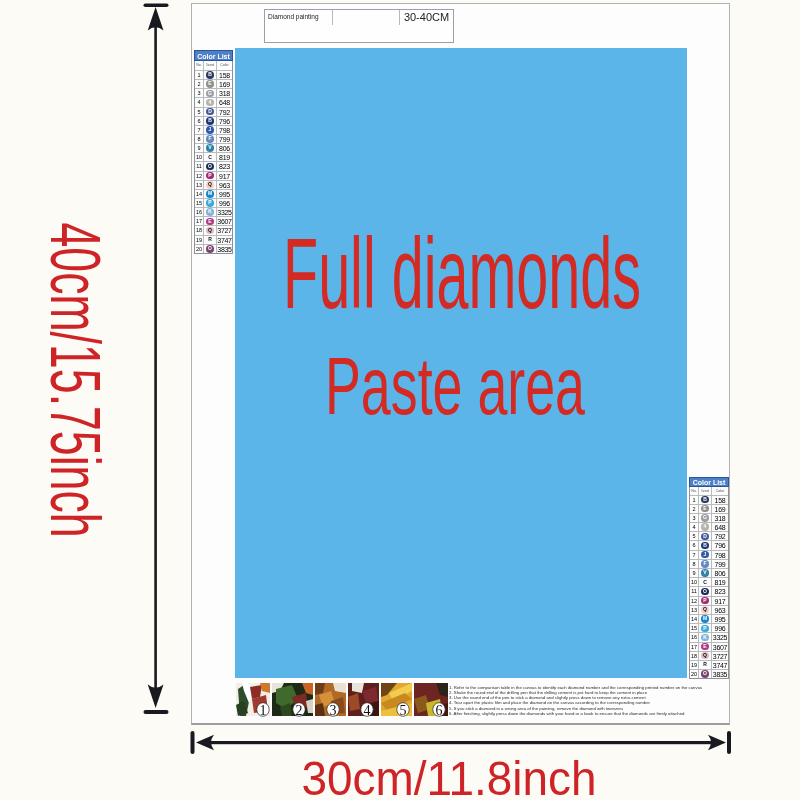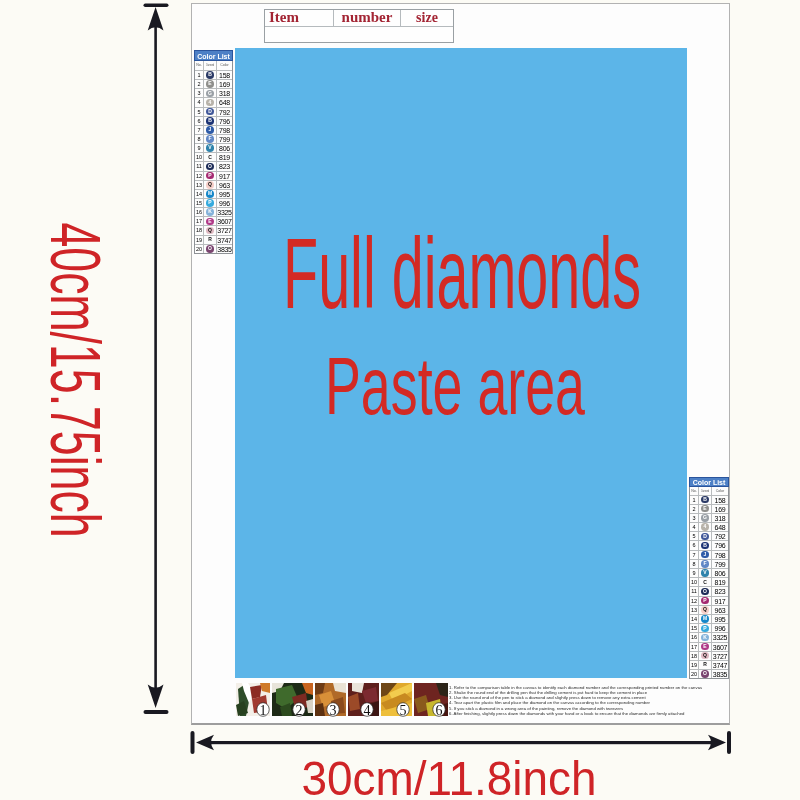--- a/index.html
+++ b/index.html
@@ -19,27 +19,27 @@
 .code{font-size:7px;color:#000;letter-spacing:-0.3px;}
 .dot{display:inline-block;border-radius:50%;font-size:5px;font-weight:bold;text-align:center;font-style:normal;}
 .clsub i{font-style:normal;display:inline-block;transform:scaleX(0.55);transform-origin:center;}
 </style>
 </head>
 <body>
 
 <div class="abs" style="left:191px;top:3px;width:537px;height:719px;background:#fdfdfd;border:1px solid #b2b2b2;border-bottom:2px solid #9d9d9d;"></div>
 
 <div class="abs" style="left:264px;top:9px;width:188px;height:32px;border:1px solid #9aa0a4;background:#fefefe;">
-  <div style="display:flex;height:16px;border-bottom:1px solid #b5babd;">
-
-    <div style="width:64px;border-right:1px solid #b5babd;font-family:'Liberation Serif',serif;font-weight:bold;color:#a32433;font-size:15px;line-height:15px;padding-left:4px;">Item</div>
-
-    <div style="width:66px;border-right:1px solid #b5babd;font-family:'Liberation Serif',serif;font-weight:bold;color:#a32433;font-size:15px;line-height:15px;text-align:center;">number</div>
-
-    <div style="flex:1;font-family:'Liberation Serif',serif;font-weight:bold;color:#a32433;font-size:14px;line-height:16px;text-align:center;">size</div>
+  <div style="display:flex;height:15px;">
+
+    <div style="width:64px;border-right:1px solid #b5babd;font-size:6.5px;line-height:14px;color:#222;padding-left:3px;">Diamond painting</div>
+
+    <div style="width:66px;border-right:1px solid #b5babd;"></div>
+
+    <div style="flex:1;font-size:11px;line-height:14px;color:#222;text-align:center;letter-spacing:0;">30-40CM</div>
   </div>
 </div>
 
 <div class="abs" style="left:235px;top:48px;width:452px;height:630px;background:#5cb5e8;"></div>
 
 <svg class="abs" style="left:235px;top:48px;" width="452" height="630">
 
   <text x="227" y="260" font-family="Liberation Sans, sans-serif" font-size="100" fill="#d32a24" text-anchor="middle" textLength="358" lengthAdjust="spacingAndGlyphs">Full diamonds</text>
 
   <text x="220" y="366" font-family="Liberation Sans, sans-serif" font-size="82" fill="#d32a24" text-anchor="middle" textLength="260" lengthAdjust="spacingAndGlyphs">Paste area</text>

